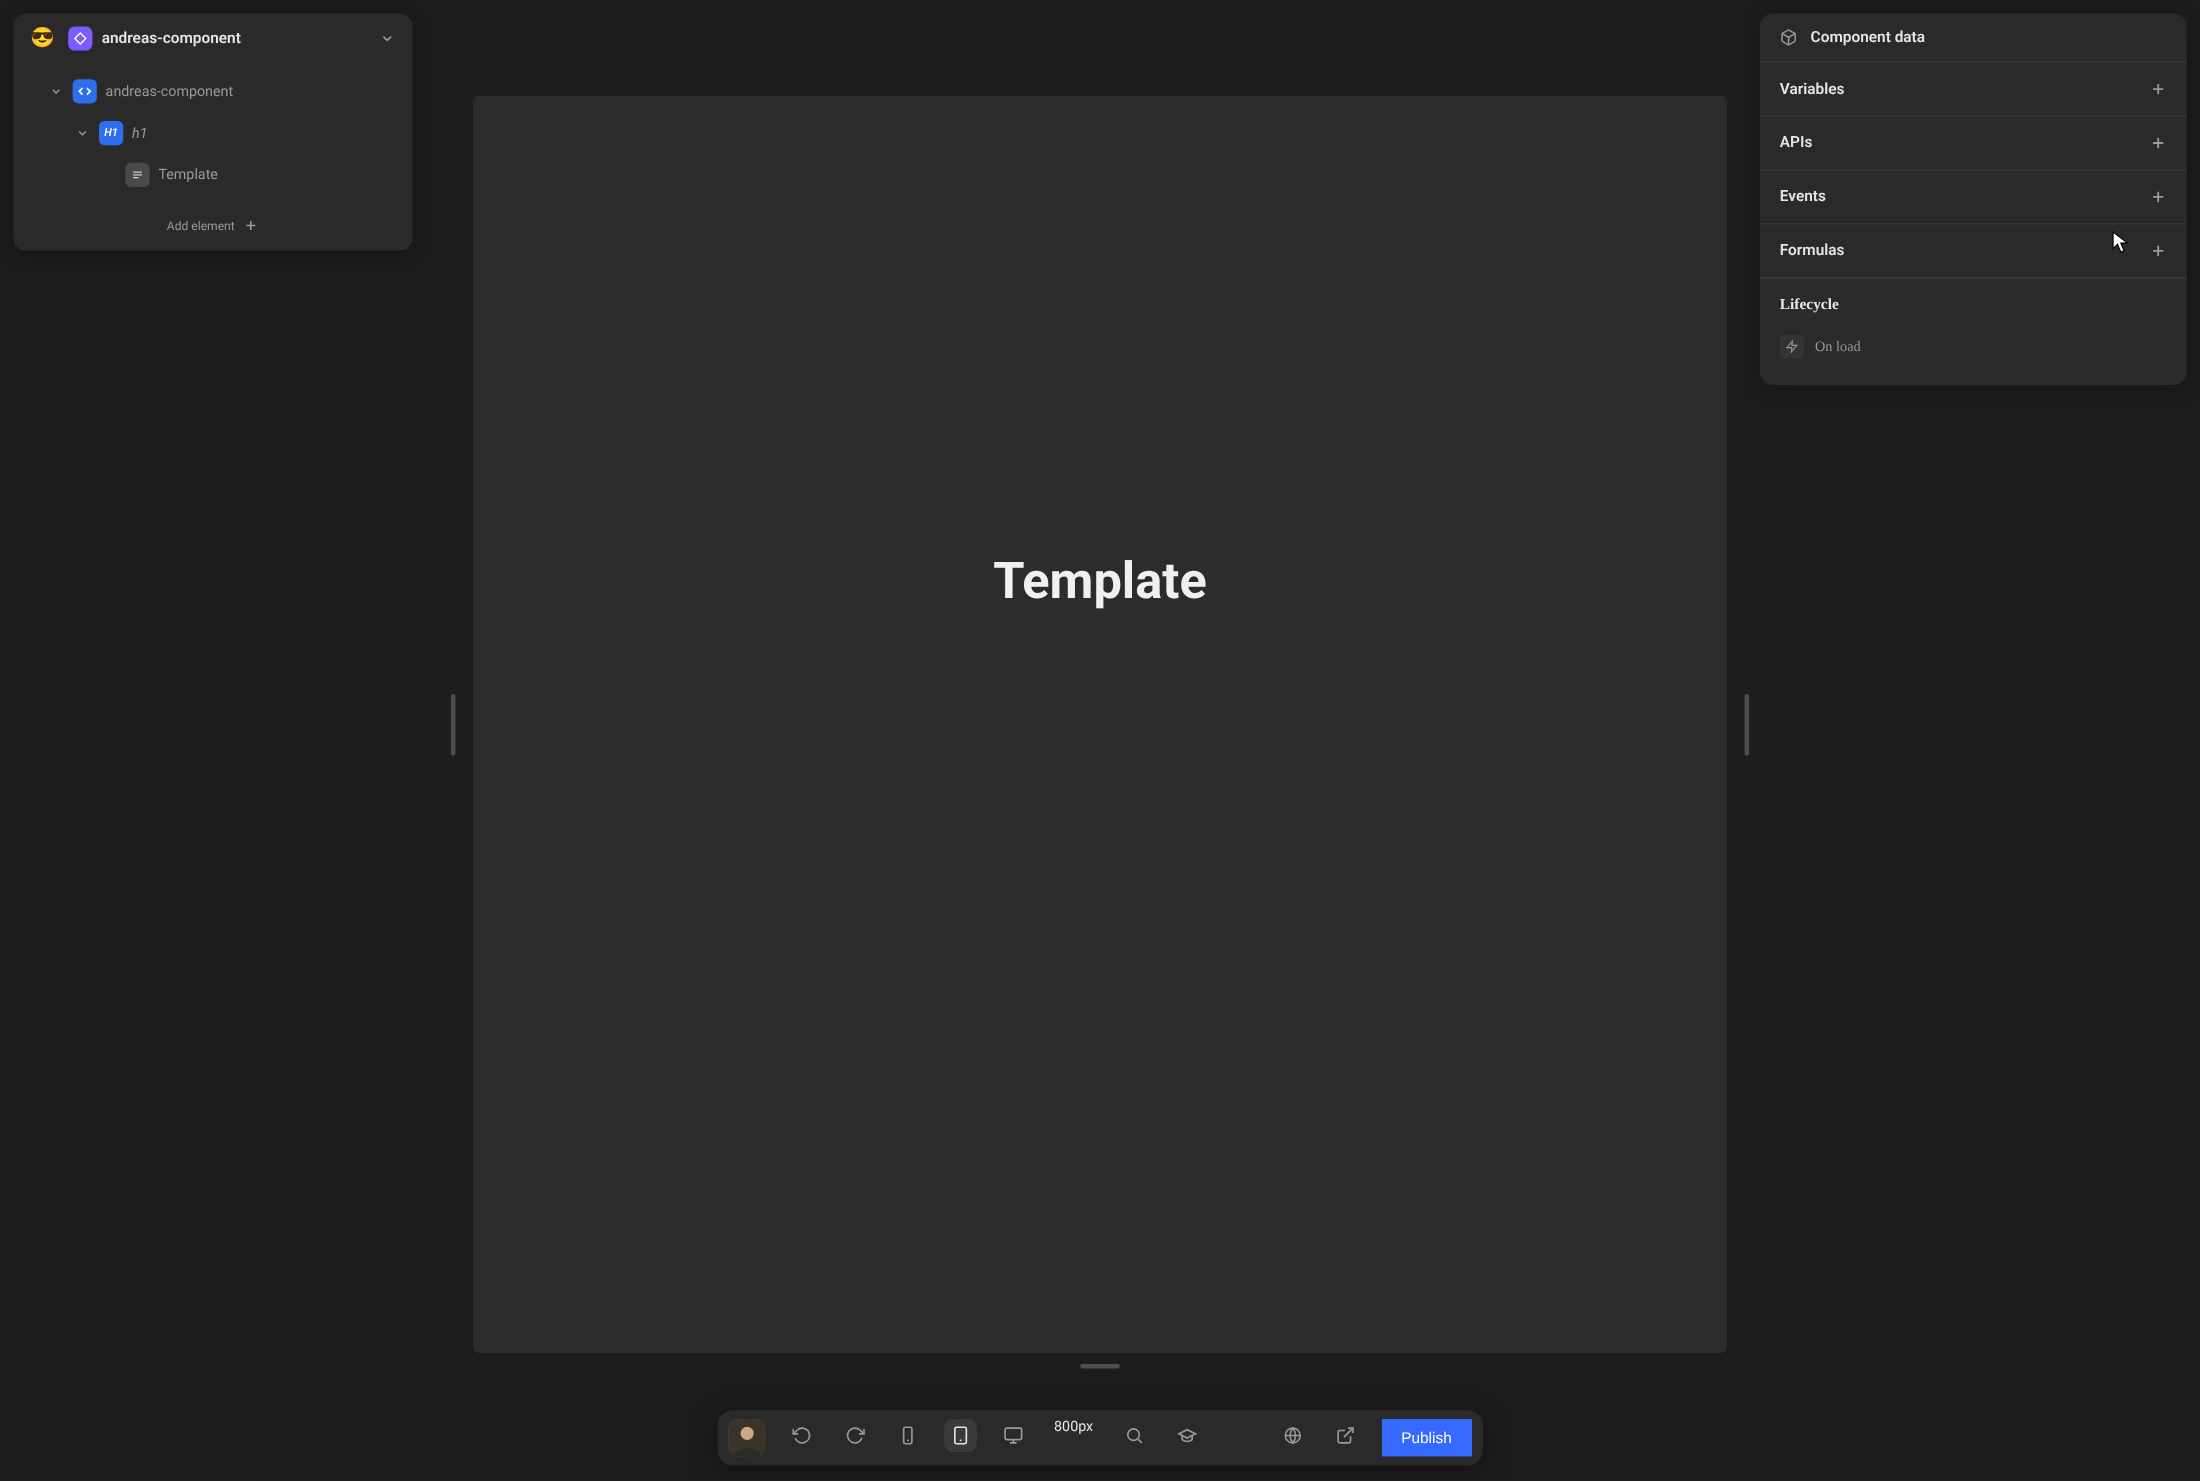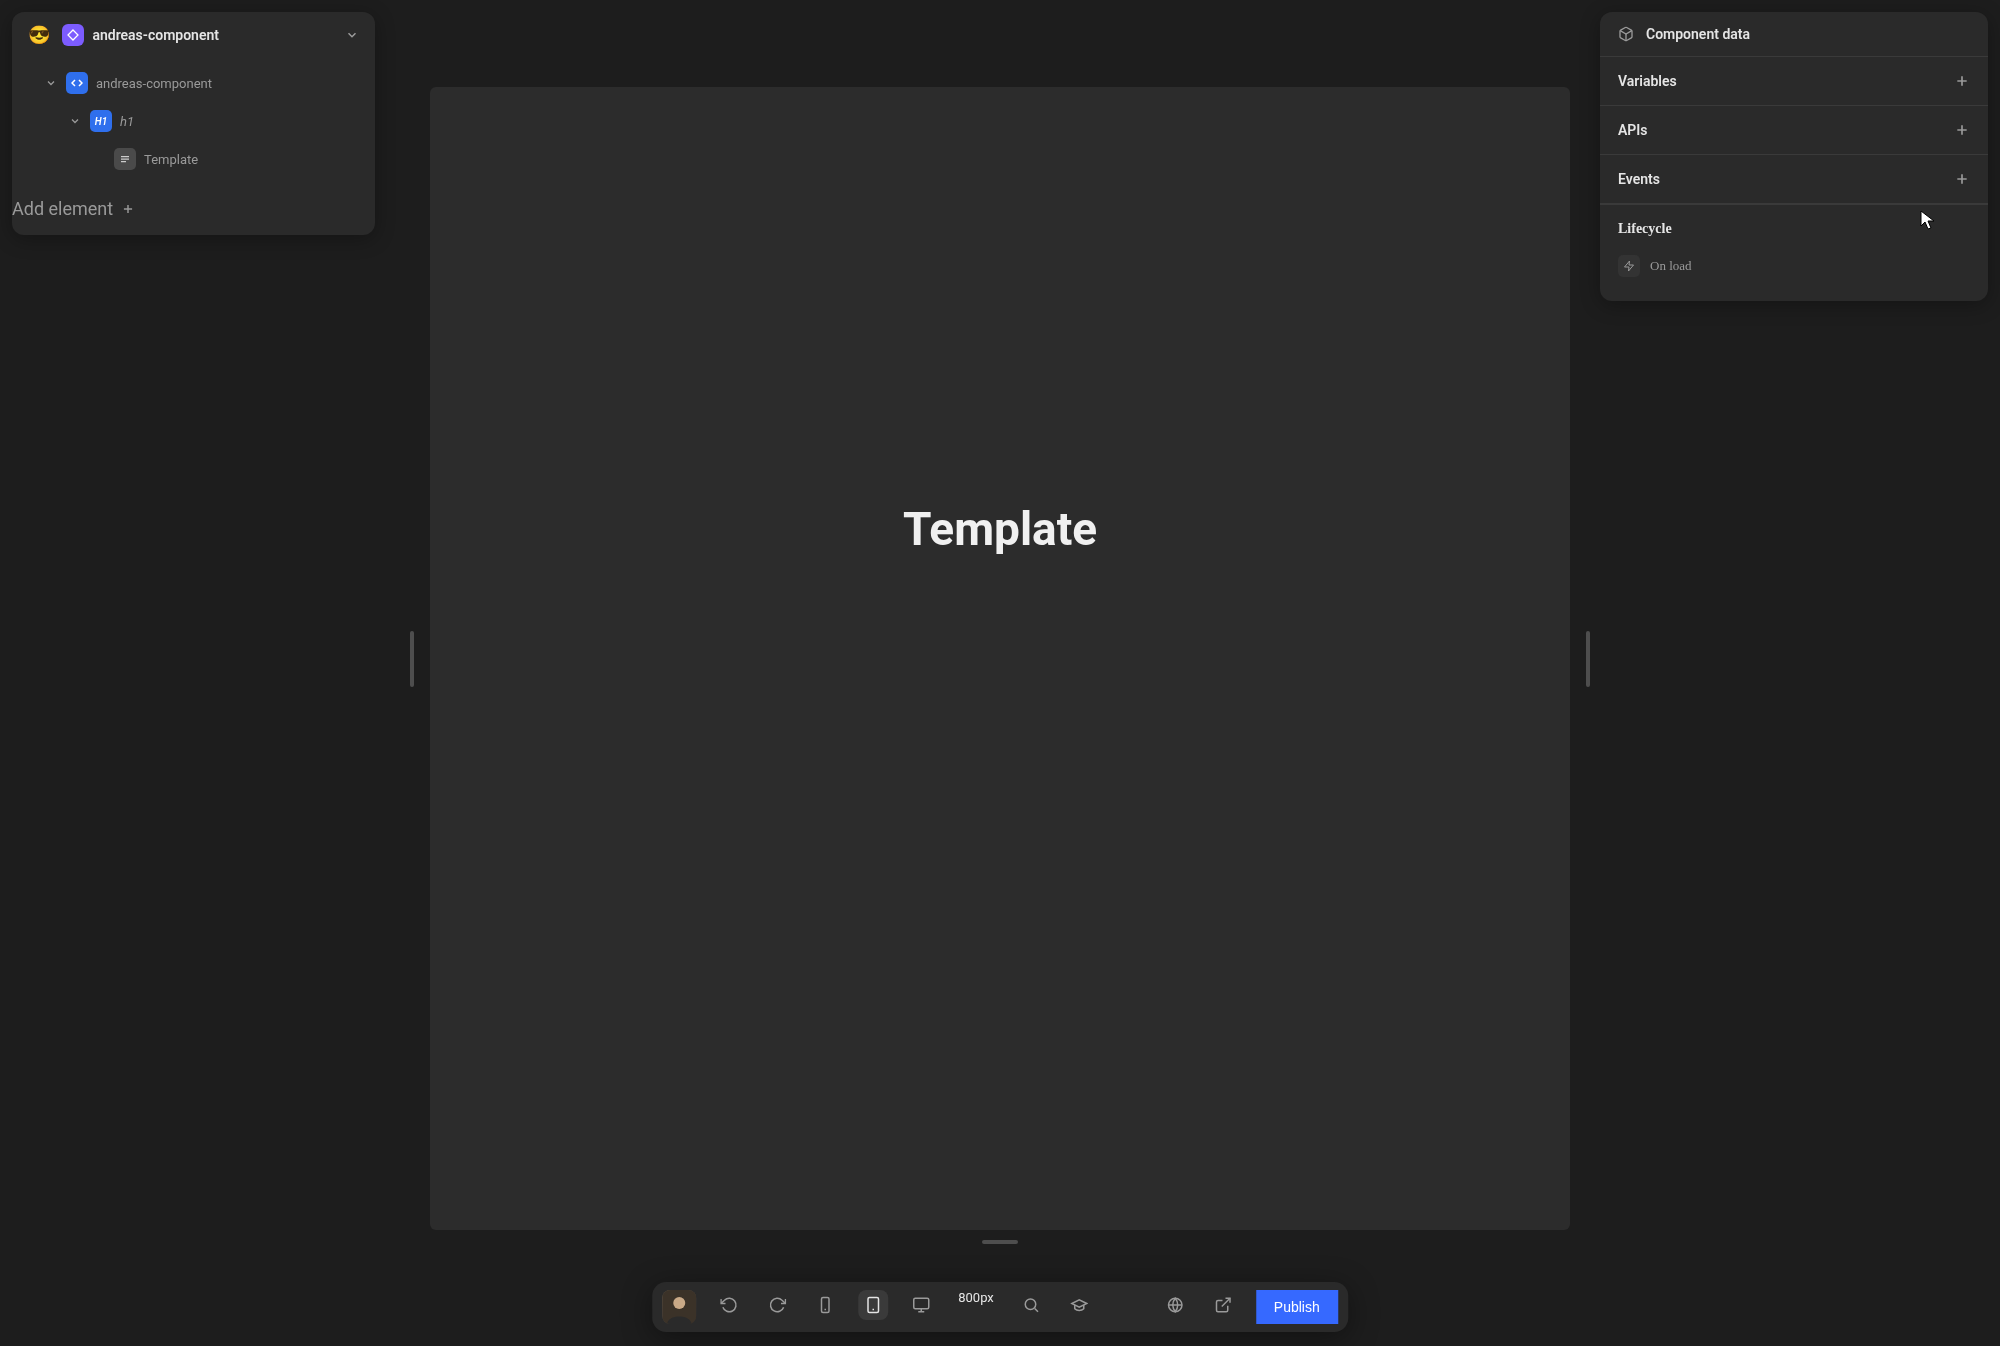--- a/index.html
+++ b/index.html
@@ -59,23 +59,23 @@
     width:22px;height:22px;border-radius:5px;
     display:flex;align-items:center;justify-content:center;
     font-size:10px;font-weight:600;color:#fff;flex:0 0 22px;
   }
   .row-icon.code{background:#2f6fed;}
   .row-icon.h1{background:#2f6fed;}
   .row-icon.txt{background:#4a4a4a;}
   .row-label{font-size:13px;color:var(--text-dim);}
 
   .add-element{
-    display:flex;align-items:center;gap:8px;
+    display:flex;align-items:center;justify-content:center;gap:8px;
     padding:14px 0 16px 0;margin-top:4px;
-    font-size:18px;color:var(--text-dim);
+    font-size:11px;color:var(--text-dim);
     cursor:pointer;
   }
   .add-element .plus{color:var(--text-dim);}
 
   
   .canvas-wrap{
     position:absolute;
     left:430px;top:87px;
     width:1140px;height:1143px;
     background:#2c2c2c;
@@ -281,20 +281,29 @@
   </div>
   <div class="rp-section">
     <span class="label">Events</span>
     <span class="plus">
       <svg width="16" height="16" viewBox="0 0 24 24" fill="none" stroke="currentColor" stroke-width="2.5">
           <line x1="12" y1="5" x2="12" y2="19"></line>
           <line x1="5" y1="12" x2="19" y2="12"></line>
         </svg>
     </span>
   </div>
+  <div class="rp-section">
+    <span class="label">Formulas</span>
+    <span class="plus">
+      <svg width="16" height="16" viewBox="0 0 24 24" fill="none" stroke="currentColor" stroke-width="2.5">
+          <line x1="12" y1="5" x2="12" y2="19"></line>
+          <line x1="5" y1="12" x2="19" y2="12"></line>
+        </svg>
+    </span>
+  </div>
 
   <div class="rp-lifecycle">
     <div class="lc-title">Lifecycle</div>
     <div class="lc-row">
       <span class="lc-icon">
         <svg width="12" height="12" viewBox="0 0 24 24" fill="none" stroke="currentColor" stroke-width="2">
             <polygon points="13 2 3 14 12 14 11 22 21 10 12 10 13 2"></polygon>
           </svg>
       </span>
       <span class="lc-label">On load</span>

